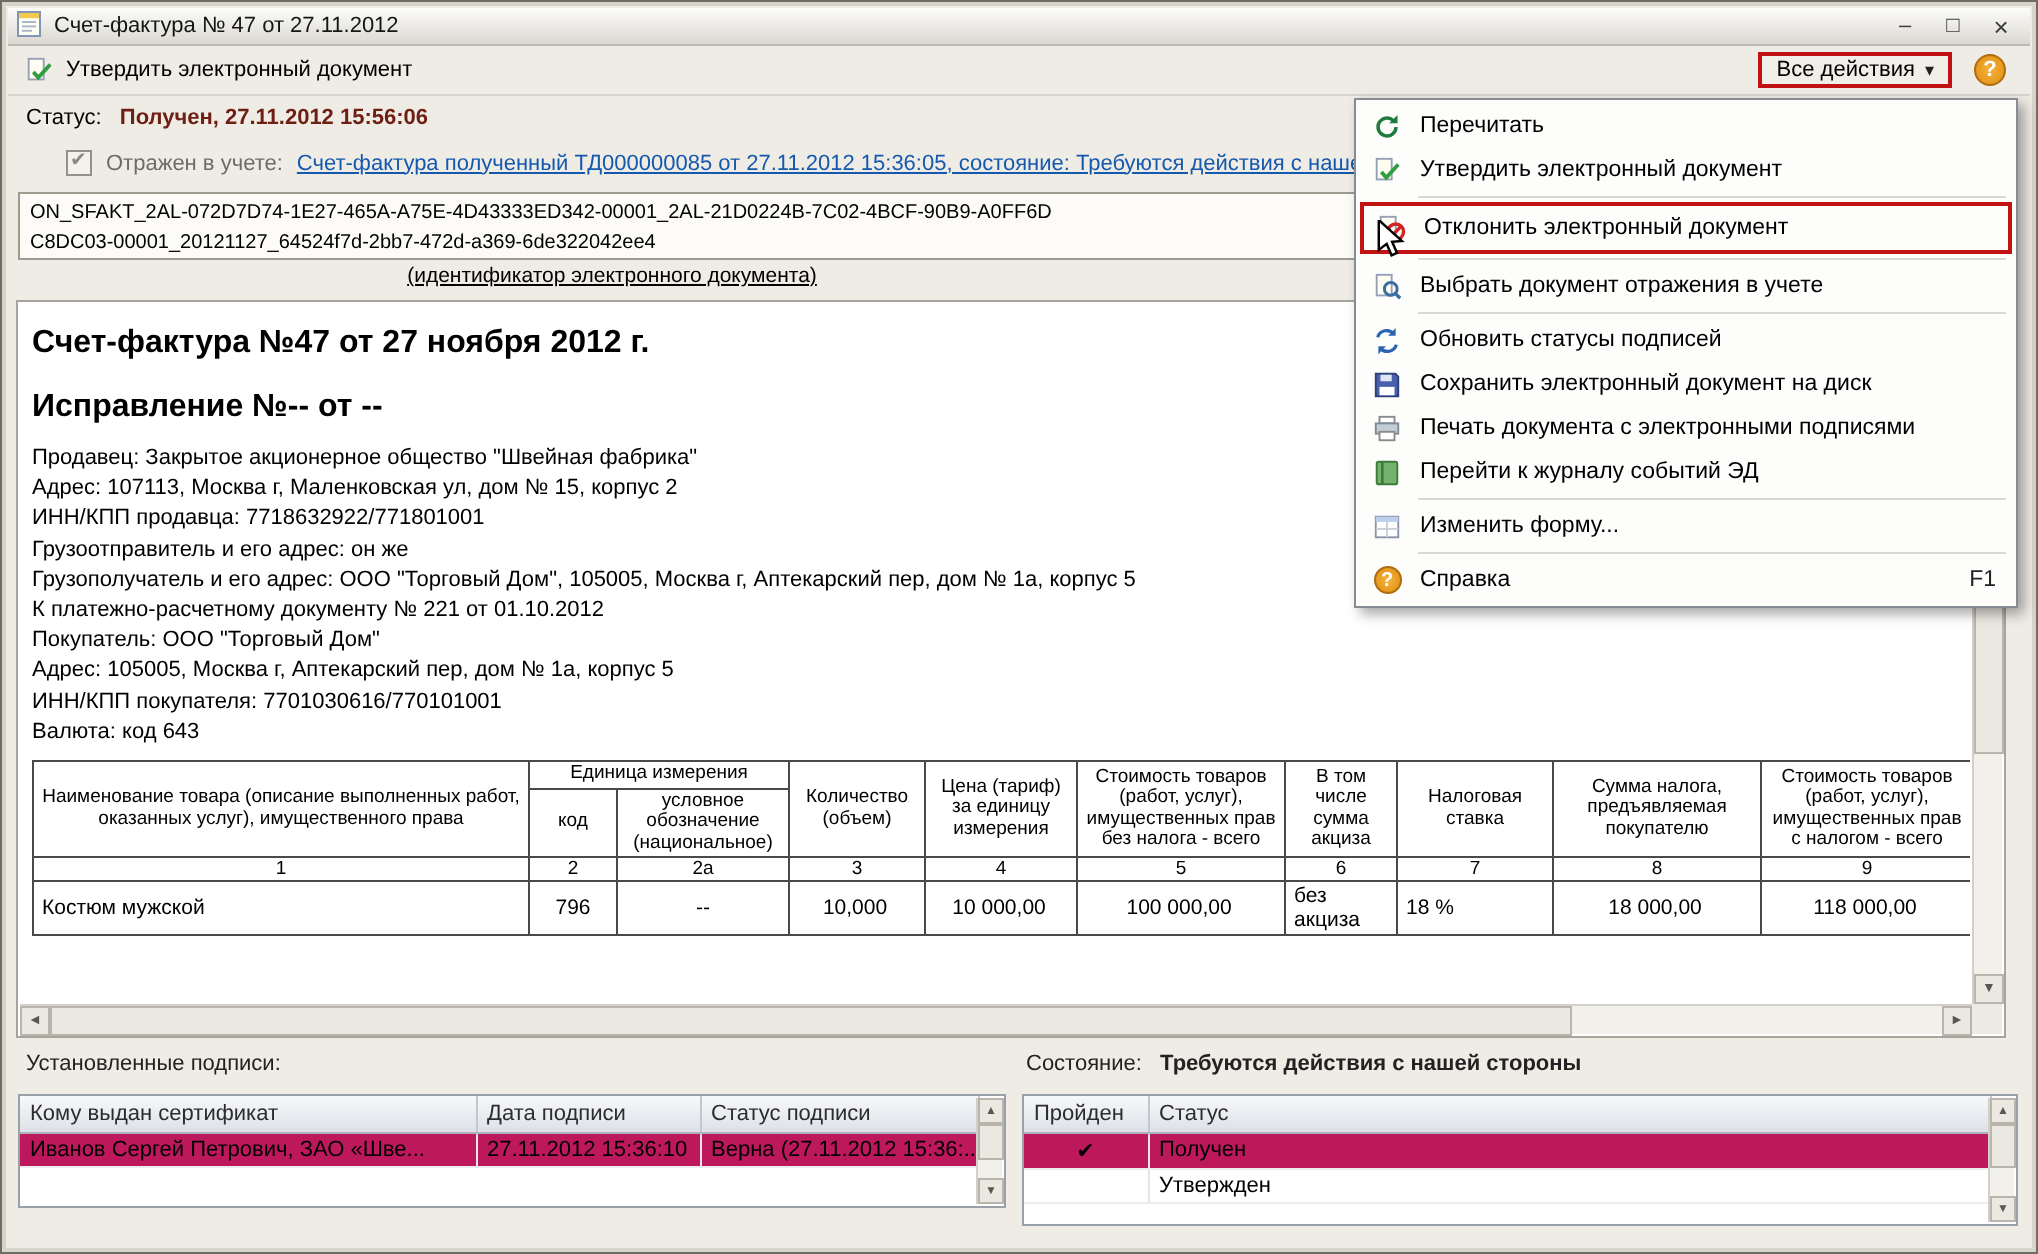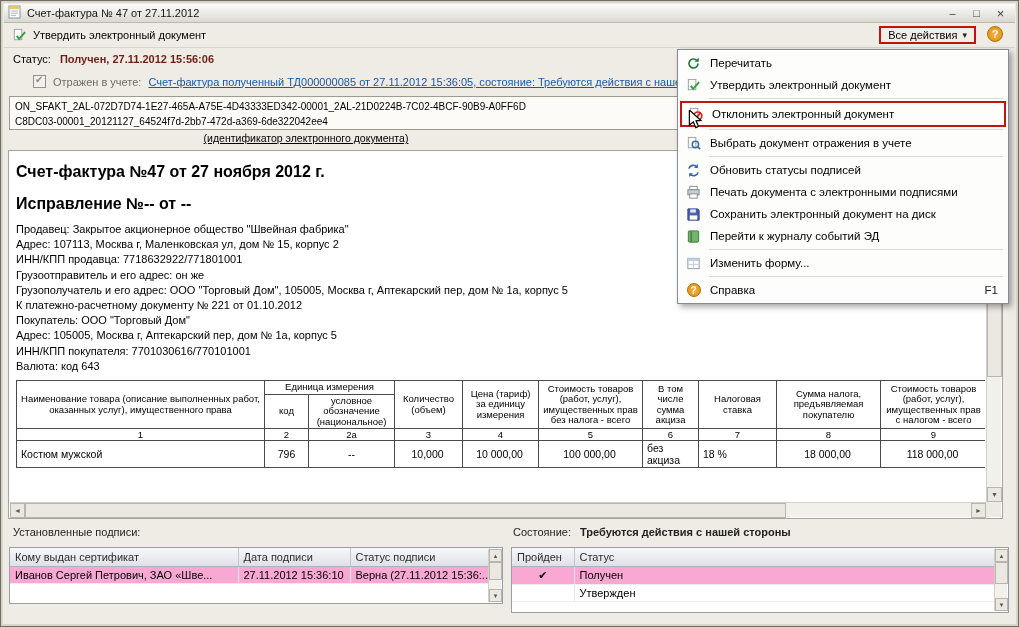--- a/index.html
+++ b/index.html
@@ -24,21 +24,21 @@
   .tb-btn { width: 21px; height: 15px; display: flex; align-items: center; justify-content: center;
             font-size: 11px; color: #3c3c3c; cursor: default; }
   .tb-btn.close { font-size: 13px; }
   
   .toolbar {
     position: absolute; left: 3px; top: 22px; right: 3px; height: 25px;
     display: flex; align-items: center; padding: 0 7px;
     background: #efece5; border-bottom: 1px solid #d9d5cc;
   }
   .btn-approve { display: flex; align-items: center; gap: 5px; }
-  .toolbar-right { margin-left: auto; display: flex; gap: 11px; padding-right: 5px; }
+  .toolbar-right { margin-left: auto; display: flex; align-items: center; gap: 11px; padding-right: 5px; }
   .btn-all-actions {
     display: flex; align-items: center; gap: 5px;
     border: 2px solid #c01212; padding: 1px 7px; background: #f1eee7;
   }
   .caret { font-size: 9px; color: #222; }
   .help-circle {
     width: 16px; height: 16px; border-radius: 50%;
     background: radial-gradient(#f6b33c, #df8d12); border: 1px solid #b06d0d;
     color: #fff; font-weight: bold; font-size: 11px;
     display: flex; align-items: center; justify-content: center;
@@ -100,21 +100,21 @@
   .list-table th {
     background: linear-gradient(#f7f8fa, #dde1e7);
     border-right: 1px solid #c2c6cd; border-bottom: 1px solid #aeb3bb;
     padding: 2px 5px; text-align: left; font-weight: normal; color: #2c2c2c; height: 18px;
     white-space: nowrap; overflow: hidden;
   }
   .list-table td {
     border-right: 1px solid #e3e5e9; border-bottom: 1px solid #ebedef;
     padding: 2px 5px; height: 17px; white-space: nowrap; overflow: hidden;
   }
-  .row-selected td { background: #f9a8d4; }
+  .row-selected td { background: #be185d; }
   
   .menu {
     position: absolute; left: 676px; top: 48px; width: 332px;
     background: #fdfdfc; border: 1px solid #868b94;
     box-shadow: 3px 3px 6px rgba(0,0,0,.35); padding: 2px; z-index: 40;
   }
   .menu-item { display: flex; align-items: center; height: 22px; padding: 0 8px 0 5px; gap: 8px; font-size: 11.5px; position: relative; }
   .menu-item.annotated { border: 2px solid #c21414; height: 26px; }
   .micon { width: 17px; height: 16px; flex: none; display: flex; align-items: center; justify-content: center; }
   .mi-shortcut { margin-left: auto; color: #222; padding-left: 40px; }
@@ -376,36 +376,36 @@
             <path d="M12.6 1v4.2h-4z" fill="#2b64b0"></path>
             <path d="M13 10a5 5 0 0 1-8.6 1.8" stroke="#2b64b0" fill="none" stroke-width="1.7"></path>
             <path d="M3.4 15v-4.2h4z" fill="#2b64b0"></path>
           </svg>
       </span>
       <span>Обновить статусы подписей</span>
     </div>
     <div class="menu-item">
       <span class="micon">
         <svg width="15" height="15" viewBox="0 0 16 16">
+            <path d="M2 2h10.5L14 3.5V14H2z" fill="#4a5fae" stroke="#2e3f7e"></path>
+            <rect x="4.5" y="2.5" width="6" height="3.5" fill="#dfe6f5"></rect>
+            <rect x="4" y="9" width="8" height="4.5" fill="#fff"></rect>
+          </svg>
+      </span>
+      <span>Сохранить электронный документ на диск</span>
+    </div>
+    <div class="menu-item">
+      <span class="micon">
+        <svg width="15" height="15" viewBox="0 0 16 16">
             <rect x="4" y="1.5" width="8" height="3.5" fill="#fff" stroke="#8a8a8a"></rect>
             <rect x="2" y="5" width="12" height="5.5" fill="#c3cdd6" stroke="#7e8a94"></rect>
             <rect x="4" y="9.5" width="8" height="4.5" fill="#fff" stroke="#8a8a8a"></rect>
           </svg>
       </span>
       <span>Печать документа с электронными подписями</span>
-    </div>
-    <div class="menu-item">
-      <span class="micon">
-        <svg width="15" height="15" viewBox="0 0 16 16">
-            <path d="M2 2h10.5L14 3.5V14H2z" fill="#4a5fae" stroke="#2e3f7e"></path>
-            <rect x="4.5" y="2.5" width="6" height="3.5" fill="#dfe6f5"></rect>
-            <rect x="4" y="9" width="8" height="4.5" fill="#fff"></rect>
-          </svg>
-      </span>
-      <span>Сохранить электронный документ на диск</span>
     </div>
     <div class="menu-item">
       <span class="micon">
         <svg width="15" height="15" viewBox="0 0 16 16">
             <rect x="2.5" y="2" width="11" height="12" rx="1" fill="#74b36e" stroke="#3f7a3a"></rect>
             <line x1="5.5" y1="2" x2="5.5" y2="14" stroke="#3f7a3a" stroke-width="1.4"></line>
           </svg>
       </span>
       <span>Перейти к журналу событий ЭД</span>
     </div>

